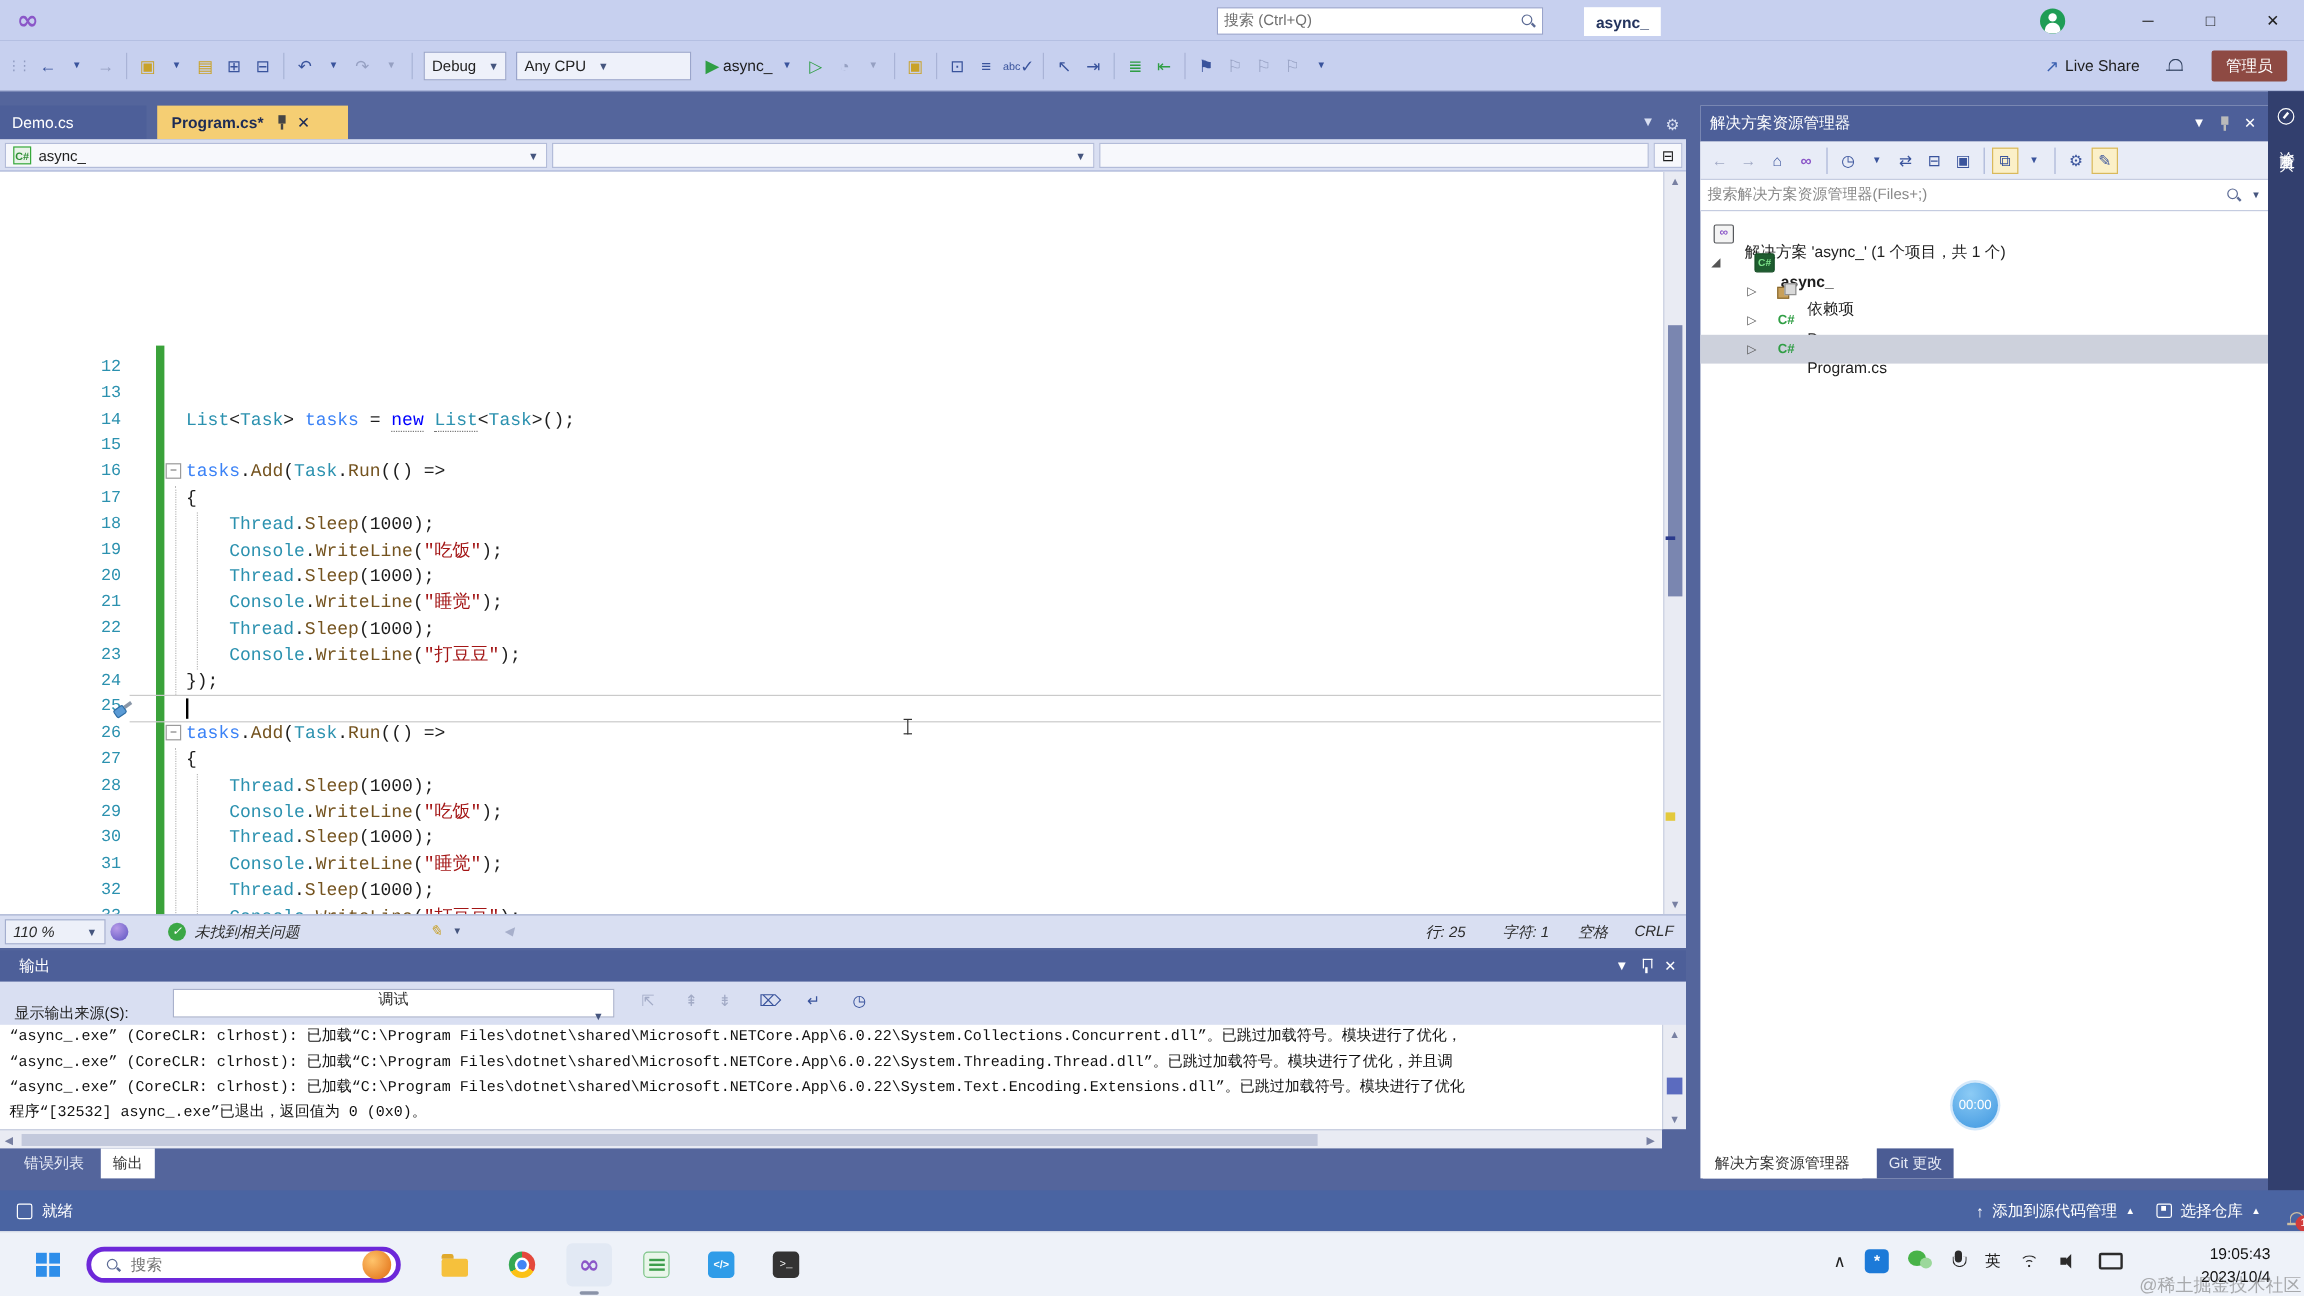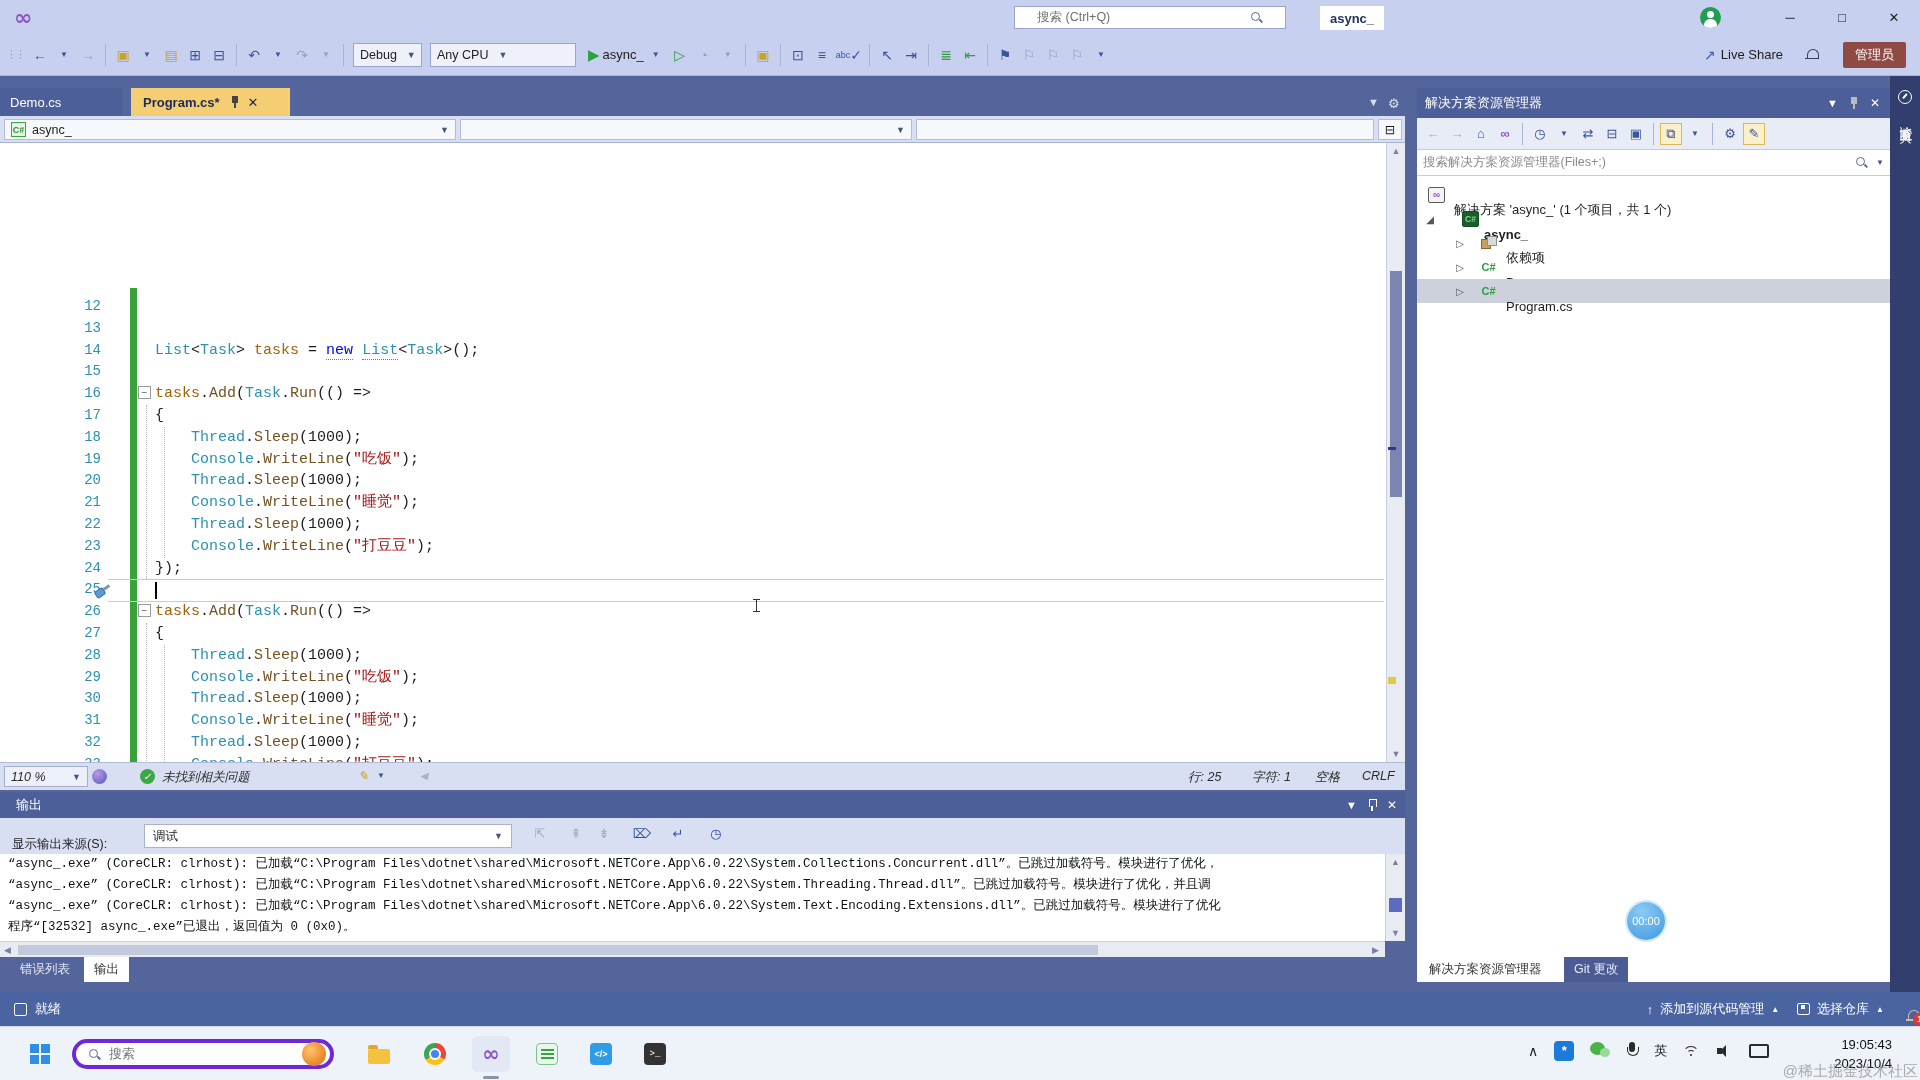--- a/index.html
+++ b/index.html
@@ -6,21 +6,21 @@
   html,body { width:1920px; height:1080px; overflow:hidden; }
   body { font-family:"Liberation Sans", sans-serif; font-size:13px; color:#1e1e1e; }
   #app { position:relative; width:1920px; height:1080px; background:#54659C; }
   .abs { position:absolute; }
 
   
   .titlebar { left:0; top:0; width:1920px; height:34px; background:#C7D0EF; display:flex; align-items:center; }
   .vslogo { font-family:"DejaVu Sans", sans-serif; font-weight:bold; color:#8B57C8; font-size:22px; margin:0 12px 0 14px; }
   .menu { display:flex; }
   .menu-item { padding:0 11px; line-height:34px; font-size:13.5px; color:#1b1b1b; cursor:default; }
-  .top-search { left:1014px; top:6px; width:272px; height:23px; background:#fff; border:1px solid #99A4CC; display:flex; align-items:center; padding:0 22px; color:#707070; font-size:12.5px; }
+  .top-search { left:1014px; top:6px; width:272px; height:23px; background:#fff; border:1px solid #99A4CC; display:flex; align-items:center; padding:0 5px; color:#707070; font-size:12.5px; }
   .top-search .mag { margin-left:auto; }
   .proj-label { left:1320px; top:6px; width:64px; height:24px; background:#fff; color:#24345E; font-weight:bold; font-size:13px; display:flex; align-items:center; justify-content:center; }
   .avatar { left:1700px; top:7px; width:21px; height:21px; border-radius:50%; background:#1F9D55; overflow:hidden; }
   .avatar::before { content:""; position:absolute; left:7px; top:4px; width:7px; height:7px; border-radius:50%; background:#fff; }
   .avatar::after { content:""; position:absolute; left:4px; top:12px; width:13px; height:9px; border-radius:6px 6px 0 0; background:#fff; }
   .winbtns { right:0; top:0; height:34px; display:flex; }
   .winbtn { width:52px; height:34px; display:flex; align-items:center; justify-content:center; color:#222; font-size:13px; }
 
   
   .toolbar { left:0; top:34px; width:1920px; height:42px; background:#C7D0EF; border-bottom:1px solid #A8B3D8; display:flex; align-items:center; }
@@ -56,21 +56,21 @@
   .navbar { left:0; top:116px; width:1405px; height:27px; background:#D9DFF2; border-bottom:1px solid #A8B3D8; }
   .navdd { position:absolute; top:3px; height:21px; background:#F7F8FC; border:1px solid #B3BCD9; display:flex; align-items:center; padding:0 6px; font-size:12.5px; }
   .navdd .cv { margin-left:auto; font-size:9px; color:#45557E; }
   .csbadge { display:inline-flex; align-items:center; justify-content:center; width:15px; height:15px; background:#E8F3E8; border:1px solid #37A93C; color:#2F8F35; font-size:9px; font-weight:bold; margin-right:6px; }
 
   
   .editor { left:0; top:143px; width:1405px; height:619px; background:#fff; overflow:hidden; }
   .lnum { position:absolute; left:0; top:153px; width:101px; text-align:right; font-family:"Liberation Mono", monospace; font-size:14px; line-height:21.8px; color:#2B91AF; }
   .codelines { position:absolute; left:155px; top:153px; font-family:"Liberation Mono", monospace; font-size:15px; line-height:21.8px; white-space:pre; color:#000; }
   .seg-t { color:#2B91AF; } .seg-m { color:#74531F; }
-  .seg-v { color:#a16207; } .seg-s { color:#A31515; } .seg-p { color:#1d1d1d; }
+  .seg-v { color:#3b82f6; } .seg-s { color:#A31515; } .seg-p { color:#1d1d1d; }
   .seg-ku { color:#0000FF; border-bottom:1px dotted #777; } .seg-tu { color:#2B91AF; border-bottom:1px dotted #777; }
   .changebar-green { left:130px; top:145px; width:7px; height:530px; background:#3AA23A; }
   .foldbox { width:13px; height:13px; border:1px solid #9A9A9A; background:#fff; color:#555; font-size:10px; line-height:11px; text-align:center; left:138px; }
   .guide { border-left:1px dotted #B9B9B9; width:0; }
   .curline { left:108px; width:1276px; height:0; border-top:1px solid #CACACA; }
   .cursor-caret { left:155px; top:439px; width:1.5px; height:17px; background:#000; }
   .screwdriver { left:94px; top:440px; width:17px; height:17px; }
   .screwdriver .handle { position:absolute; left:1px; top:6px; width:10px; height:8px; background:#5B9BD5; border:1px solid #2E6DA4; border-radius:2px; transform:rotate(-35deg); }
   .screwdriver .shaft { position:absolute; left:9px; top:3px; width:7px; height:3px; background:#8A97A8; transform:rotate(-35deg); }
   .ibeam { left:752px; top:455px; width:9px; height:16px; color:#333; }
@@ -91,21 +91,21 @@
   .orb { position:absolute; left:92px; top:6px; width:15px; height:15px; border-radius:50%; background:radial-gradient(circle at 35% 30%, #B79AE8, #5A53C0); }
   .okcheck { position:absolute; left:140px; top:6px; width:15px; height:15px; border-radius:50%; background:#3BA745; color:#fff; font-size:10px; text-align:center; line-height:15px; }
   .stat-right { position:absolute; top:6px; }
 
   
   .outheader { left:0; top:792px; width:1405px; height:26px; background:#4D5F99; color:#fff; font-size:13px; display:flex; align-items:center; padding-left:16px; }
   .outheader .hicons { margin-left:auto; display:flex; align-items:center; gap:10px; margin-right:8px; font-size:11px; }
   .outheader .pin::before { border-color:#fff; background:transparent; border:1.5px solid #fff; border-bottom:none; }
   .outheader .pin::after { background:#fff; }
   .outtoolbar { left:0; top:818px; width:1405px; height:52px; background:#D9DFF2; display:flex; align-items:center; font-size:12.5px; }
-  .outdd { position:absolute; left:144px; top:6px; width:368px; height:24px; background:#fff; border:1px solid #A9B1CC; display:flex; align-items:center; padding:0 8px; }
+  .outdd { position:absolute; left:144px; top:6px; width:368px; height:24px; background:#fff; border:1px solid #A9B1CC; display:flex; align-items:center; padding:0 8px;flex-direction:column; }
   .outdd .cv { margin-left:auto; font-size:9px; color:#45557E; }
   .oico { position:absolute; top:8px; width:24px; text-align:center; font-size:13px; color:#39539C; }
   .oico.gray { color:#A2AAC6; }
   .outtext { left:0; top:854px; width:1385px; height:87px; background:#fff; overflow:hidden; font-family:"Liberation Mono", monospace; font-size:12.5px; line-height:21px; white-space:pre; color:#111; padding-left:8px; }
 
   
   .btab { top:957px; height:25px; display:flex; align-items:center; padding:0 10px; font-size:12.5px; color:#E6EAF5; }
   .btab.active { background:#fff; color:#333; }
   .btab.boxed { background:#4B5C94; }
 

